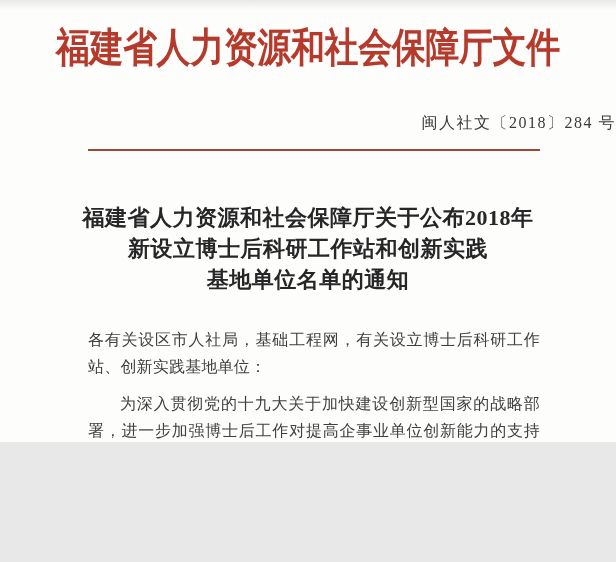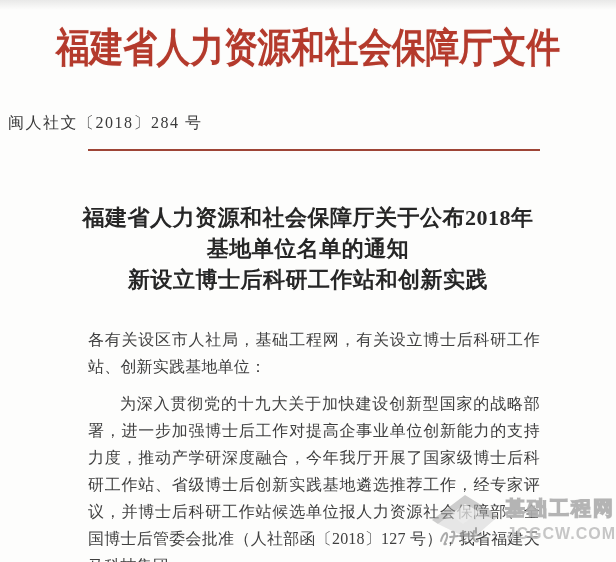--- a/index.html
+++ b/index.html
@@ -2,21 +2,21 @@
 <html><head>
 <meta charset="utf-8">
 <style>
   html,body{margin:0;padding:0;}
   body{
     background:#e8e8e8;
     font-family:"Liberation Serif","DejaVu Serif",serif;
   }
   .page{
     position:relative;
-    width:616px;height:562px;
+    width:616px;height:442px;
     margin:0 auto;
     background:#fdfdfc;
     overflow:hidden;
     color:#3d3d3d;
   }
   .page::before{
     content:"";
     position:absolute;left:0;top:0;right:0;height:10px;
     background:linear-gradient(to bottom,rgba(160,160,160,.22),rgba(160,160,160,0));
     pointer-events:none;
@@ -30,21 +30,21 @@
     font-weight:bold;
     color:#b43a2c;
     white-space:nowrap;
     transform:scaleX(.84);
     transform-origin:50% 50%;
     letter-spacing:0px;
     text-shadow:0 0 1px rgba(180,58,44,.35);
   }
   .doc-number{
     margin-top:38px;
-    text-align:left;
+    text-align:right;
     font-size:16px;
     letter-spacing:1.5px;
     color:#3a3a3a;
     padding-left:8px;
   }
   .red-rule{
     width:452px;
     height:0;
     margin:15px auto 0 88px;
     border-top:2px solid #9e4536;
@@ -106,22 +106,22 @@
 <div class="page">
 
   <div class="header-title">福建省人力资源和社会保障厅文件</div>
 
   <div class="doc-number">闽人社文〔2018〕284 号</div>
 
   <div class="red-rule"></div>
 
   <div class="notice-title">
     <div>福建省人力资源和社会保障厅关于公布2018年</div>
+    <div>新设立博士后科研工作站和创新实践</div>
     <div>基地单位名单的通知</div>
-    <div>新设立博士后科研工作站和创新实践</div>
   </div>
 
   <div class="body-text">
     <p>各有关设区市人社局，基础工程网，有关设立博士后科研工作站、创新实践基地单位：</p>
     <p class="indent">为深入贯彻党的十九大关于加快建设创新型国家的战略部署，进一步加强博士后工作对提高企事业单位创新能力的支持力度，推动产学研深度融合，今年我厅开展了国家级博士后科研工作站、省级博士后创新实践基地遴选推荐工作，经专家评议，并博士后科研工作站候选单位报人力资源社会保障部、全国博士后管委会批准（人社部函〔2018〕127 号），我省福建天马科技集团</p>
   </div>
 
   <div class="watermark">
     <svg class="wm-logo" width="76" height="48" viewBox="0 0 76 48">
       <path d="M3,27 L36,2 L70,23 L65,27 L36,11 L9,31 Z" fill="#9f9f9f" opacity="0.55"></path>

